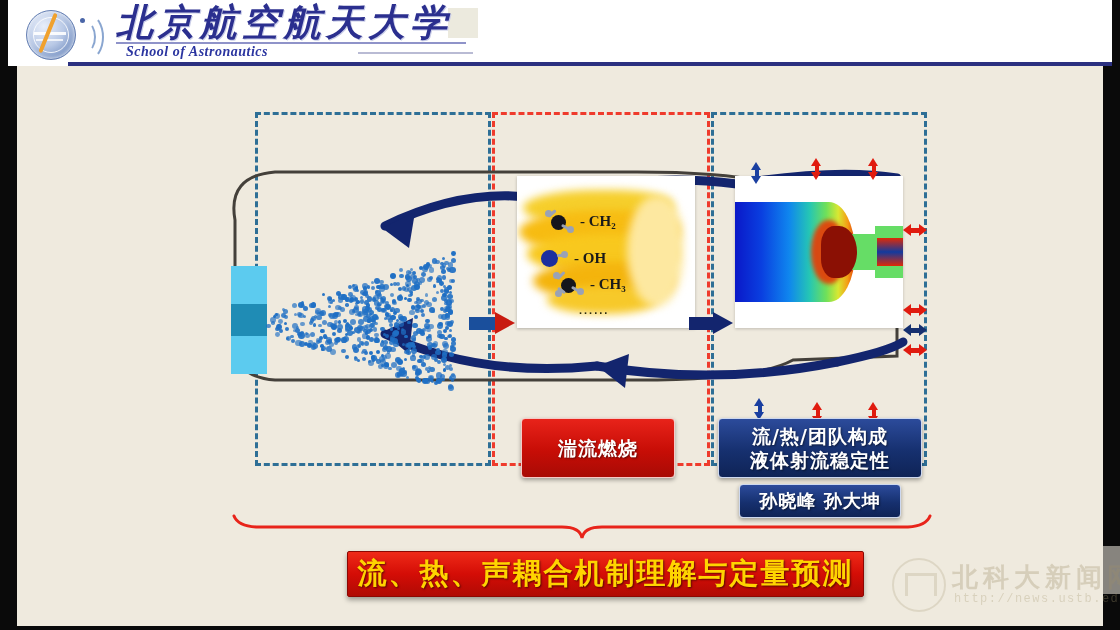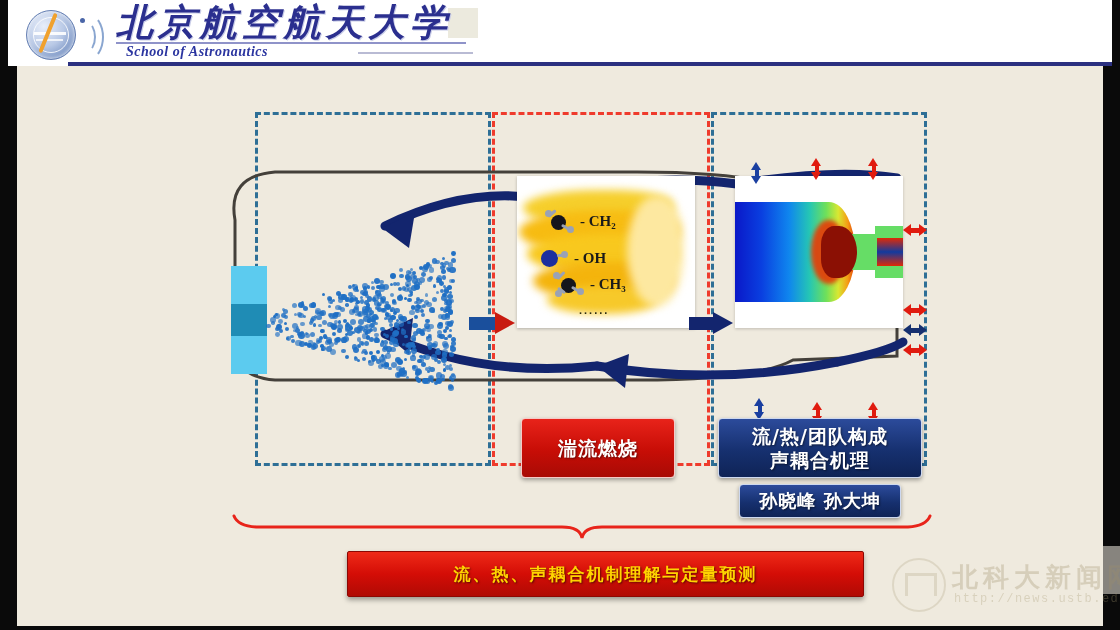--- a/index.html
+++ b/index.html
@@ -125,21 +125,21 @@
   #t2{left:504px;top:352px;width:152px;height:58px;}
   #n2{left:512px;top:418px;width:136px;height:32px;}
   #t3{left:701px;top:352px;width:202px;height:58px;}
   #n3{left:722px;top:418px;width:160px;height:32px;}
 
   
   #brace{position:absolute;left:215px;top:448px;width:700px;height:26px;}
   #final-banner{position:absolute;left:330px;top:485px;width:515px;height:44px;
     background:linear-gradient(#ef2a18,#d40d06 50%,#b00a04);border:1px solid #8d0703;border-radius:2px;
     box-shadow:0 3px 5px rgba(0,0,0,.35);display:flex;align-items:center;justify-content:center;}
-  #final-banner span{color:#ffd400;font-size:17px;font-weight:bold;letter-spacing:2px;
+  #final-banner span{color:#ffd400;font-size:29px;font-weight:bold;letter-spacing:2px;
     text-shadow:1px 1px 2px rgba(0,0,0,.55);font-family:"DejaVu Sans",sans-serif;white-space:nowrap;}
 
   
   #watermark{position:absolute;left:890px;top:552px;width:215px;height:62px;opacity:.30;}
   #wm-seal{position:absolute;left:2px;top:6px;width:50px;height:50px;border-radius:50%;
     border:2px solid #b4a98a;}
   #wm-seal:after{content:"";position:absolute;left:11px;top:13px;width:26px;height:20px;
     border:3px solid #b4a98a;border-bottom:none;}
   #wm-text{position:absolute;left:62px;top:8px;font-size:26px;font-weight:bold;color:#9e8f6a;
     letter-spacing:5px;font-family:"DejaVu Serif",serif;white-space:nowrap;}
@@ -880,21 +880,21 @@
 
     <div class="topicbox red-grad" id="t2">
       <div>
         <div>湍流燃烧</div>
       </div>
     </div>
 
     <div class="topicbox navy-grad" id="t3">
       <div>
         <div>流/热/团队构成</div>
-        <div>声耦合机理</div>
+        <div>液体射流稳定性</div>
       </div>
     </div>
     <div class="namebox navy-grad" id="n3">孙晓峰 孙大坤</div>
 
     <svg id="brace" viewBox="0 0 700 26" preserveAspectRatio="none">
       <path d="M 2 2 Q 6 12 24 13 L 330 13 Q 348 13 350 24 Q 352 13 370 13 L 676 13 Q 694 12 698 2" fill="none" stroke="#e8241a" stroke-width="3" stroke-linecap="round"></path>
     </svg>
 
     <div id="final-banner">
       <span>流、热、声耦合机制理解与定量预测</span>

